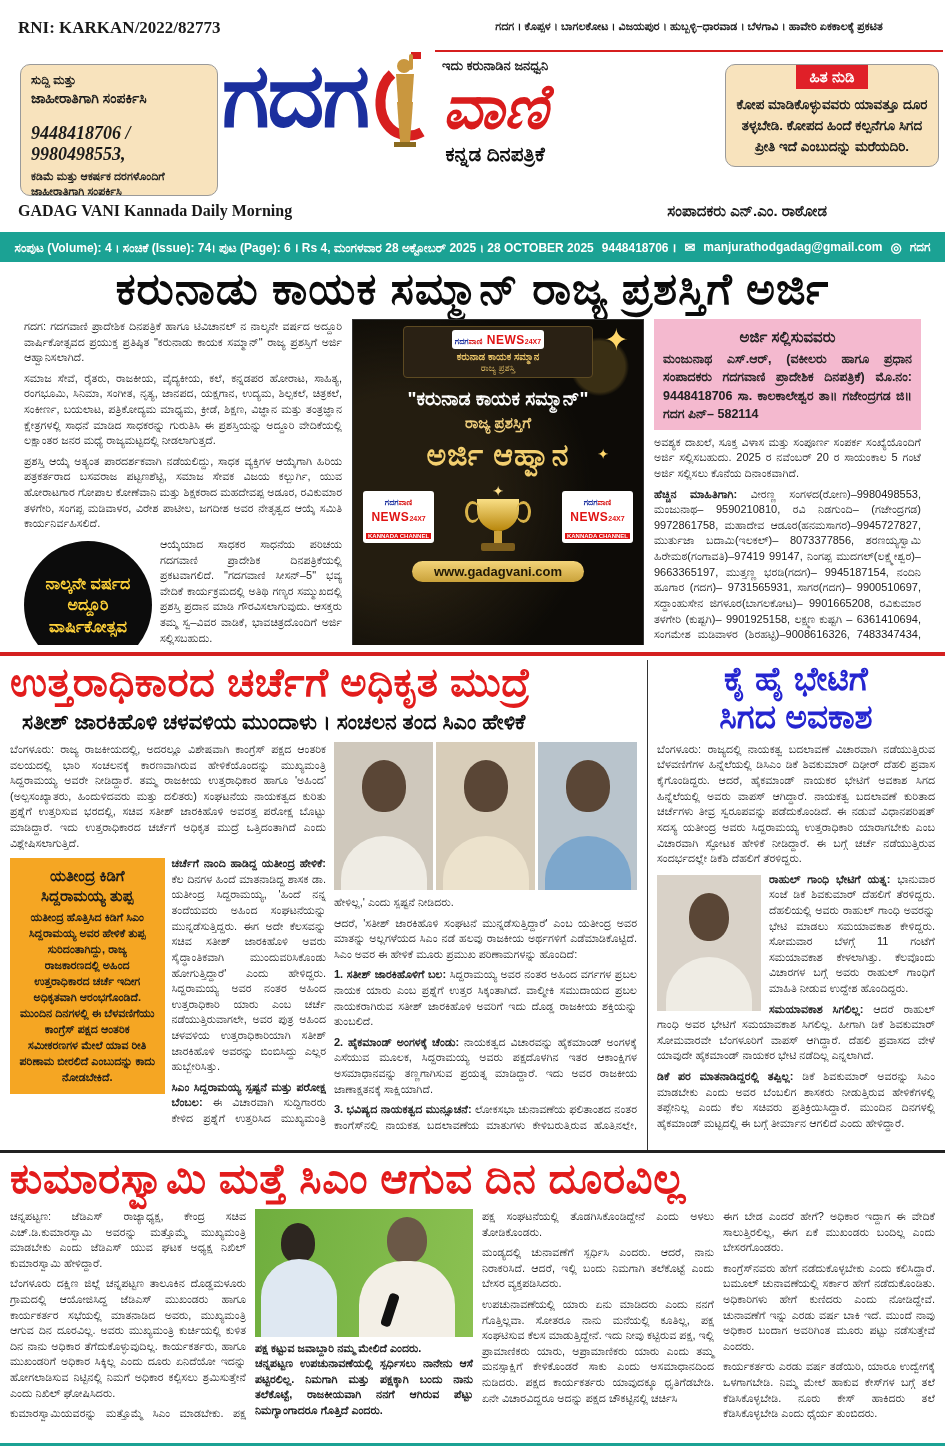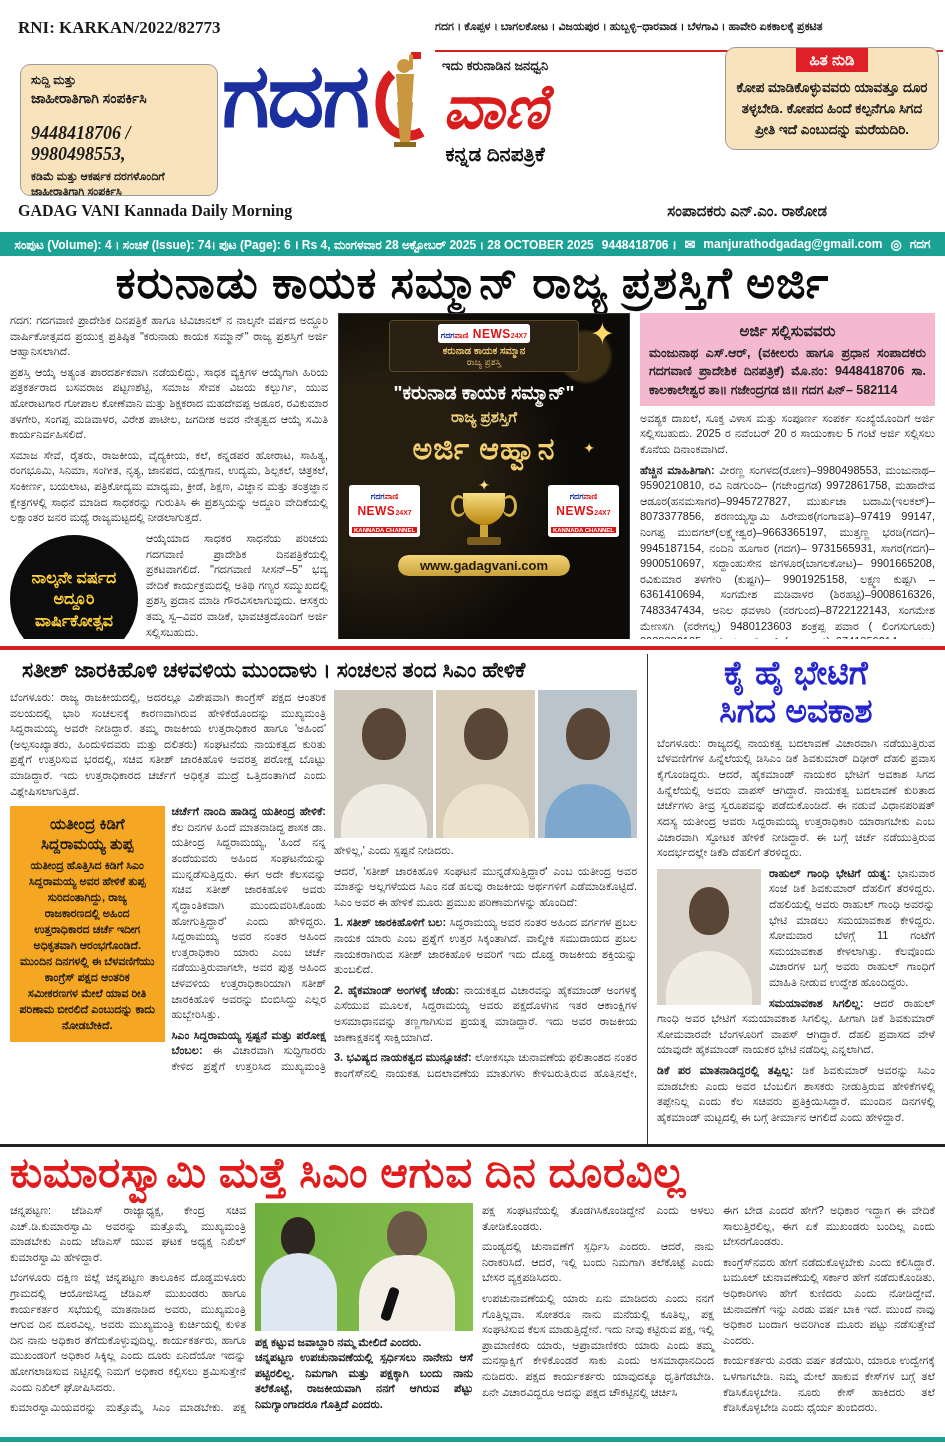--- a/index.html
+++ b/index.html
@@ -3,47 +3,47 @@
 <meta charset="utf-8">
 <style>
   html,body{margin:0;padding:0;background:#e8e8e8;}
   .page{position:relative;width:945px;height:1446px;margin:0 auto;background:#fff;
         font-family:"Liberation Sans",sans-serif;color:#1a1a1a;overflow:hidden;}
   
   .header{position:relative;height:232px;}
   .rni{position:absolute;left:18px;top:18px;font-family:"Liberation Serif",serif;
        font-weight:bold;font-size:17px;}
   .cities{position:absolute;right:2px;top:20px;width:508px;font-size:11px;font-weight:bold;
-          border-bottom:2.5px solid #d61f1f;padding-bottom:17px;}
+          text-align:center;border-bottom:2.5px solid #d61f1f;padding-bottom:17px;}
   .adbox{position:absolute;left:20px;top:64px;width:198px;height:132px;background:#f8e3bd;
          border:1px solid #9a9a9a;border-radius:10px;padding:8px 10px;box-sizing:border-box;}
   .adbox .l1{font-size:12px;font-weight:bold;}
   .adbox .l2{font-size:14px;font-weight:bold;margin-top:3px;}
   .adbox .l3{font-family:"Liberation Serif",serif;font-style:italic;font-weight:bold;font-size:18px;margin-top:16px;}
   .adbox .l4{font-size:11px;font-weight:bold;margin-top:4px;line-height:1.4;}
   .logo{position:absolute;left:222px;top:52px;width:498px;display:flex;align-items:flex-start;}
   .logo .w1{font-size:88px;line-height:1;font-weight:900;color:#1b2f9e;letter-spacing:-2px;}
   .logo .statue{margin:0 6px;}
   .logo .rcol{text-align:center;margin-top:6px;}
   .logo .tag-top{font-size:13px;font-weight:bold;color:#222;}
   .logo .w2{font-size:62px;line-height:1.05;font-weight:900;font-style:italic;color:#d91c1c;}
   .logo .tag-bot{font-size:20px;font-weight:bold;color:#111;margin-top:4px;}
   .eng{position:absolute;left:18px;top:202px;font-family:"Liberation Serif",serif;font-weight:bold;font-size:16px;}
   .editor{position:absolute;right:118px;top:202px;font-size:15px;font-weight:bold;}
-  .hita{position:absolute;right:6px;top:47px;width:214px;background:#f8e3bd;border:1px solid #9a9a9a;
+  .hita{position:absolute;right:6px;top:64px;width:214px;background:#f8e3bd;border:1px solid #9a9a9a;
         border-radius:10px;padding:0 8px 8px;box-sizing:border-box;text-align:center;}
   .hita .t{background:#e02028;color:#fff;font-weight:bold;font-size:15px;padding:3px 14px;
            display:inline-block;margin-top:0;}
   .hita .b{font-size:13.5px;font-weight:bold;line-height:1.55;margin-top:6px;}
   
-  .infobar{height:24px;background:#1ba294;color:#fff;display:flex;align-items:center;
+  .infobar{height:30px;background:#1ba294;color:#fff;display:flex;align-items:center;
            justify-content:center;gap:8px;font-size:12px;font-weight:bold;}
   .infobar .ic{font-size:13px;}
   
-  .a1{height:388px;padding:0 10px;box-sizing:border-box;}
+  .a1{height:388px;padding:0 24px;box-sizing:border-box;}
   .a1 h1{margin:2px 0 4px;font-size:44px;text-align:center;font-weight:900;letter-spacing:1px;color:#0b0b0b;}
   .a1-cols{display:grid;grid-template-columns:318px 292px 1fr;gap:10px;height:326px;overflow:hidden;}
   .body-txt{font-size:11px;line-height:1.42;text-align:justify;color:#222;}
   .body-txt p{margin:0 0 5px;}
   .lead{font-weight:bold;}
   .badge{float:left;width:128px;height:128px;border-radius:50%;background:#0c0c0c;color:#ffd23a;
          display:flex;align-items:center;justify-content:center;text-align:center;
          font-weight:bold;font-size:16px;line-height:1.35;margin:4px 8px 2px 0;padding:6px;box-sizing:border-box;}
   
   .banner{position:relative;background:radial-gradient(circle at 85% 12%, #3a2f14 0 6%, transparent 7%),
@@ -173,22 +173,22 @@
     <span>manjurathodgadag@gmail.com</span>
     <span class="ic">◎</span>
     <span>ಗದಗ</span>
   </div>
 
   <div class="a1">
     <h1>ಕರುನಾಡು ಕಾಯಕ ಸಮ್ಮಾನ್ ರಾಜ್ಯ ಪ್ರಶಸ್ತಿಗೆ ಅರ್ಜಿ</h1>
     <div class="a1-cols">
       <div class="body-txt">
         <p>ಗದಗ: ಗದಗವಾಣಿ ಪ್ರಾದೇಶಿಕ ದಿನಪತ್ರಿಕೆ ಹಾಗೂ ಟಿವಿಚಾನಲ್ ನ ನಾಲ್ಕನೇ ವರ್ಷದ ಅದ್ದೂರಿ ವಾರ್ಷಿಕೋತ್ಸವದ ಪ್ರಯುಕ್ತ ಪ್ರತಿಷ್ಠಿತ "ಕರುನಾಡು ಕಾಯಕ ಸಮ್ಮಾನ್" ರಾಜ್ಯ ಪ್ರಶಸ್ತಿಗೆ ಅರ್ಜಿ ಆಹ್ವಾನಿಸಲಾಗಿದೆ.</p>
+        <p>ಸಮಾಜ ಸೇವೆ, ರೈತರು, ರಾಜಕೀಯ, ವೈದ್ಯಕೀಯ, ಕಲೆ, ಕನ್ನಡಪರ ಹೋರಾಟ, ಸಾಹಿತ್ಯ, ರಂಗಭೂಮಿ, ಸಿನಿಮಾ, ಸಂಗೀತ, ನೃತ್ಯ, ಜಾನಪದ, ಯಕ್ಷಗಾನ, ಉದ್ಯಮ, ಶಿಲ್ಪಕಲೆ, ಚಿತ್ರಕಲೆ, ಸಂಕೀರ್ಣ, ಬಯಲಾಟ, ಪತ್ರಿಕೋದ್ಯಮ ಮಾಧ್ಯಮ, ಕ್ರೀಡೆ, ಶಿಕ್ಷಣ, ವಿಜ್ಞಾನ ಮತ್ತು ತಂತ್ರಜ್ಞಾನ ಕ್ಷೇತ್ರಗಳಲ್ಲಿ ಸಾಧನೆ ಮಾಡಿದ ಸಾಧಕರನ್ನು ಗುರುತಿಸಿ ಈ ಪ್ರಶಸ್ತಿಯನ್ನು ಅದ್ದೂರಿ ವೇದಿಕೆಯಲ್ಲಿ ಲಕ್ಷಾಂತರ ಜನರ ಮಧ್ಯೆ ರಾಜ್ಯಮಟ್ಟದಲ್ಲಿ ನೀಡಲಾಗುತ್ತದೆ.</p>
         <p>ಪ್ರಶಸ್ತಿ ಆಯ್ಕೆ ಅತ್ಯಂತ ಪಾರದರ್ಶಕವಾಗಿ ನಡೆಯಲಿದ್ದು, ಸಾಧಕ ವ್ಯಕ್ತಿಗಳ ಆಯ್ಕೆಗಾಗಿ ಹಿರಿಯ ಪತ್ರಕರ್ತರಾದ ಬಸವರಾಜ ಪಟ್ಟಣಶೆಟ್ಟಿ, ಸಮಾಜ ಸೇವಕ ವಿಜಯ ಕಲ್ಬುರ್ಗಿ, ಯುವ ಹೋರಾಟಗಾರ ಗೋಪಾಲ ಕೋಣೆವಾನಿ ಮತ್ತು ಶಿಕ್ಷಕರಾದ ಮಹದೇವಪ್ಪ ಅಡೂರ, ರವಿಕುಮಾರ ತಳಗೇರಿ, ಸಂಗಪ್ಪ ಮಡಿವಾಳರ, ವಿರೇಶ ಪಾಟೀಲ, ಜಗದೀಶ ಅವರ ನೇತೃತ್ವದ ಆಯ್ಕೆ ಸಮಿತಿ ಕಾರ್ಯನಿರ್ವಹಿಸಲಿದೆ.</p>
-        <p>ಸಮಾಜ ಸೇವೆ, ರೈತರು, ರಾಜಕೀಯ, ವೈದ್ಯಕೀಯ, ಕಲೆ, ಕನ್ನಡಪರ ಹೋರಾಟ, ಸಾಹಿತ್ಯ, ರಂಗಭೂಮಿ, ಸಿನಿಮಾ, ಸಂಗೀತ, ನೃತ್ಯ, ಜಾನಪದ, ಯಕ್ಷಗಾನ, ಉದ್ಯಮ, ಶಿಲ್ಪಕಲೆ, ಚಿತ್ರಕಲೆ, ಸಂಕೀರ್ಣ, ಬಯಲಾಟ, ಪತ್ರಿಕೋದ್ಯಮ ಮಾಧ್ಯಮ, ಕ್ರೀಡೆ, ಶಿಕ್ಷಣ, ವಿಜ್ಞಾನ ಮತ್ತು ತಂತ್ರಜ್ಞಾನ ಕ್ಷೇತ್ರಗಳಲ್ಲಿ ಸಾಧನೆ ಮಾಡಿದ ಸಾಧಕರನ್ನು ಗುರುತಿಸಿ ಈ ಪ್ರಶಸ್ತಿಯನ್ನು ಅದ್ದೂರಿ ವೇದಿಕೆಯಲ್ಲಿ ಲಕ್ಷಾಂತರ ಜನರ ಮಧ್ಯೆ ರಾಜ್ಯಮಟ್ಟದಲ್ಲಿ ನೀಡಲಾಗುತ್ತದೆ.</p>
         <div class="badge">ನಾಲ್ಕನೇ ವರ್ಷದ ಅದ್ದೂರಿ ವಾರ್ಷಿಕೋತ್ಸವ</div>
         <p>ಆಯ್ಕೆಯಾದ ಸಾಧಕರ ಸಾಧನೆಯ ಪರಿಚಯ ಗದಗವಾಣಿ ಪ್ರಾದೇಶಿಕ ದಿನಪತ್ರಿಕೆಯಲ್ಲಿ ಪ್ರಕಟವಾಗಲಿದೆ. "ಗದಗವಾಣಿ ಸೀಸನ್–5" ಭವ್ಯ ವೇದಿಕೆ ಕಾರ್ಯಕ್ರಮದಲ್ಲಿ ಅತಿಥಿ ಗಣ್ಯರ ಸಮ್ಮುಖದಲ್ಲಿ ಪ್ರಶಸ್ತಿ ಪ್ರದಾನ ಮಾಡಿ ಗೌರವಿಸಲಾಗುವುದು. ಆಸಕ್ತರು ತಮ್ಮ ಸ್ವ–ವಿವರ ವಾಡಿಕೆ, ಭಾವಚಿತ್ರದೊಂದಿಗೆ ಅರ್ಜಿ ಸಲ್ಲಿಸಬಹುದು.</p>
       </div>
 
       <div class="banner">
         <span class="star s1">✦</span>
         <span class="star s2">✦</span>
         <div class="topband">
           <span class="chan">
             <span class="gv"><b>ಗದಗ</b><i>ವಾಣಿ</i></span>
@@ -232,20 +232,21 @@
           <span>ವೀರಣ್ಣ ಸಂಗಳದ(ರೋಣ)–9980498553, ಮಂಜುನಾಥ– 9590210810, ರವಿ ನಿಡಗುಂದಿ– (ಗಜೇಂದ್ರಗಡ) 9972861758, ಮಹಾದೇವ ಆಡೂರ(ಹನಮಸಾಗರ)–9945727827, ಮುರ್ತುಜಾ ಬದಾಮಿ(ಇಲಕಲ್)– 8073377856, ಶರಣಯ್ಯಸ್ವಾಮಿ ಹಿರೇಮಠ(ಗಂಗಾವತಿ)–97419 99147, ನಿಂಗಪ್ಪ ಮುದಗಲ್(ಲಕ್ಷ್ಮೇಶ್ವರ)–9663365197, ಮುತ್ತಣ್ಣ ಭರಡಿ(ಗದಗ)– 9945187154, ನಂದಿನಿ ಹೂಗಾರ (ಗದಗ)– 9731565931, ಸಾಗರ(ಗದಗ)– 9900510697, ಸದ್ದಾಂಹುಸೇನ ಜಿಗಳೂರ(ಬಾಗಲಕೋಟ)– 9901665208, ರವಿಕುಮಾರ ತಳಗೇರಿ (ಕುಷ್ಟಗಿ)– 9901925158, ಲಕ್ಷ್ಮಣ ಕುಷ್ಟಗಿ – 6361410694, ಸಂಗಮೇಶ ಮಡಿವಾಳರ (ಶಿರಹಟ್ಟಿ)–9008616326, 7483347434, ಅನಿಲ ಢವಳಾರಿ (ನರಗುಂದ)–8722122143, ಸಂಗಮೇಶ ಮೇಣಸಗಿ (ನರೇಗಲ್ಲ) 9480123603 ಶಂಕ್ರಪ್ಪ ಪವಾರ ( ಲಿಂಗಸುಗೂರು) 8088382105, ರಮೇಶ ರಾಠೋಡ್ ( ಆಲಮಟ್ಟಿ) 9741356214, ಉದಯ ಕೋಟದ ( 8431054107) ಕೊಪ್ಪಳ ಸಂಪರ್ಕಿಸಬಹುದು.</span>
         </p>
       </div>
     </div>
   </div>
 
   <div class="sep-red"></div>
 
   <div class="sec2">
     <div class="a2">
+      <h2>ಉತ್ತರಾಧಿಕಾರದ ಚರ್ಚೆಗೆ ಅಧಿಕೃತ ಮುದ್ರೆ</h2>
       <div class="sub">ಸತೀಶ್ ಜಾರಕಿಹೊಳಿ ಚಳವಳಿಯ ಮುಂದಾಳು । ಸಂಚಲನ ತಂದ ಸಿಎಂ ಹೇಳಿಕೆ</div>
       <div class="a2-cols">
         <div>
           <div class="body-txt">
             <p>ಬೆಂಗಳೂರು: ರಾಜ್ಯ ರಾಜಕೀಯದಲ್ಲಿ, ಅದರಲ್ಲೂ ವಿಶೇಷವಾಗಿ ಕಾಂಗ್ರೆಸ್ ಪಕ್ಷದ ಆಂತರಿಕ ವಲಯದಲ್ಲಿ ಭಾರಿ ಸಂಚಲನಕ್ಕೆ ಕಾರಣವಾಗಿರುವ ಹೇಳಿಕೆಯೊಂದನ್ನು ಮುಖ್ಯಮಂತ್ರಿ ಸಿದ್ದರಾಮಯ್ಯ ಅವರೇ ನೀಡಿದ್ದಾರೆ. ತಮ್ಮ ರಾಜಕೀಯ ಉತ್ತರಾಧಿಕಾರ ಹಾಗೂ 'ಅಹಿಂದ' (ಅಲ್ಪಸಂಖ್ಯಾತರು, ಹಿಂದುಳಿದವರು ಮತ್ತು ದಲಿತರು) ಸಂಘಟನೆಯ ನಾಯಕತ್ವದ ಕುರಿತು ಪ್ರಶ್ನೆಗೆ ಉತ್ತರಿಸುವ ಭರದಲ್ಲಿ, ಸಚಿವ ಸತೀಶ್ ಜಾರಕಿಹೊಳಿ ಅವರತ್ತ ಪರೋಕ್ಷ ಬೊಟ್ಟು ಮಾಡಿದ್ದಾರೆ. ಇದು ಉತ್ತರಾಧಿಕಾರದ ಚರ್ಚೆಗೆ ಅಧಿಕೃತ ಮುದ್ರೆ ಒತ್ತಿದಂತಾಗಿದೆ ಎಂದು ವಿಶ್ಲೇಷಿಸಲಾಗುತ್ತಿದೆ.</p>
           </div>
           <div class="a2-inner">
             <div>
               <div class="obox">
                 <div class="t">ಯತೀಂದ್ರ ಕಿಡಿಗೆ ಸಿದ್ದರಾಮಯ್ಯ ತುಪ್ಪ</div>

